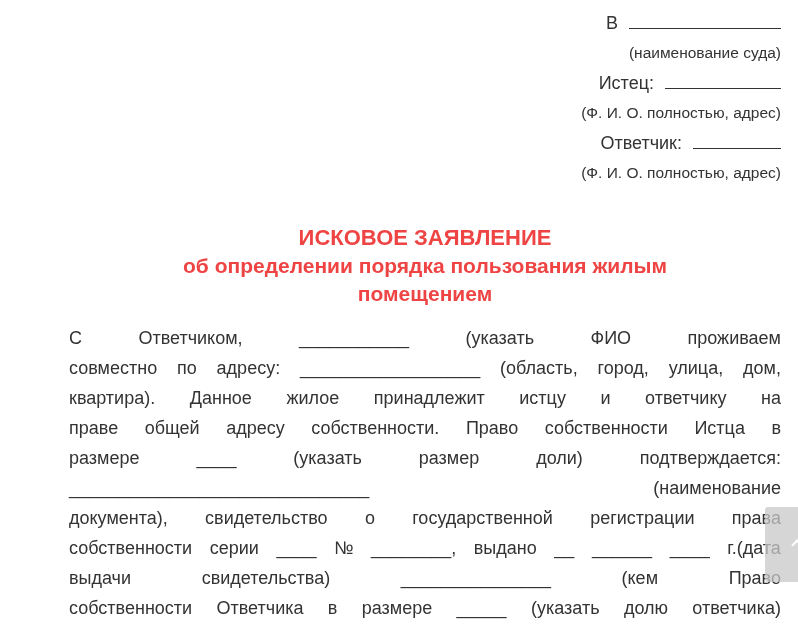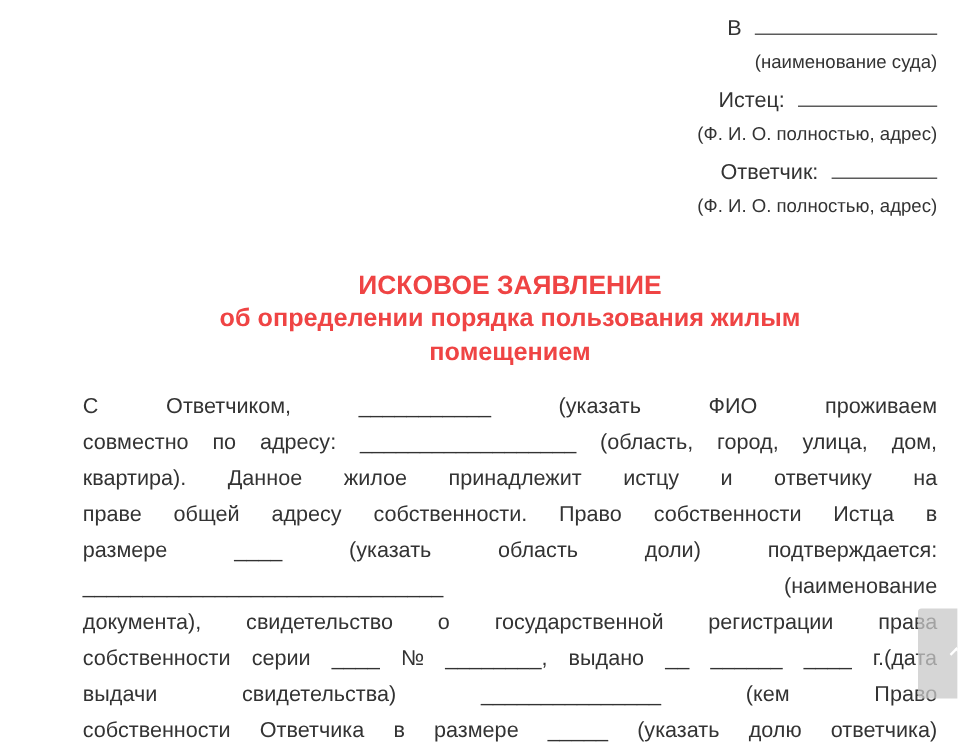--- a/index.html
+++ b/index.html
@@ -157,21 +157,21 @@
       <span>собственности.</span>
       <span>Право</span>
       <span>собственности</span>
       <span>Истца</span>
       <span>в</span>
     </div>
     <div class="body-line">
       <span>размере</span>
       <span>____</span>
       <span>(указать</span>
-      <span>область</span>
+      <span>размер</span>
       <span>доли)</span>
       <span>подтверждается:</span>
     </div>
     <div class="body-line">
       <span>______________________________</span>
       <span>(наименование</span>
     </div>
     <div class="body-line">
       <span>документа),</span>
       <span>свидетельство</span>

